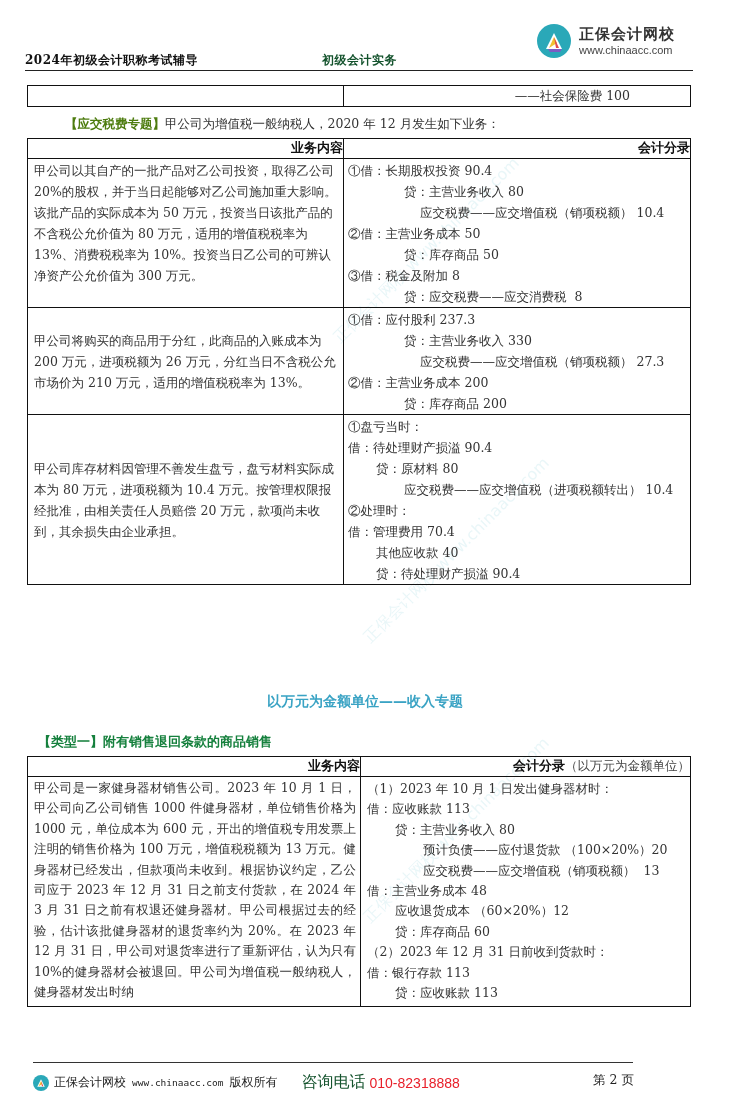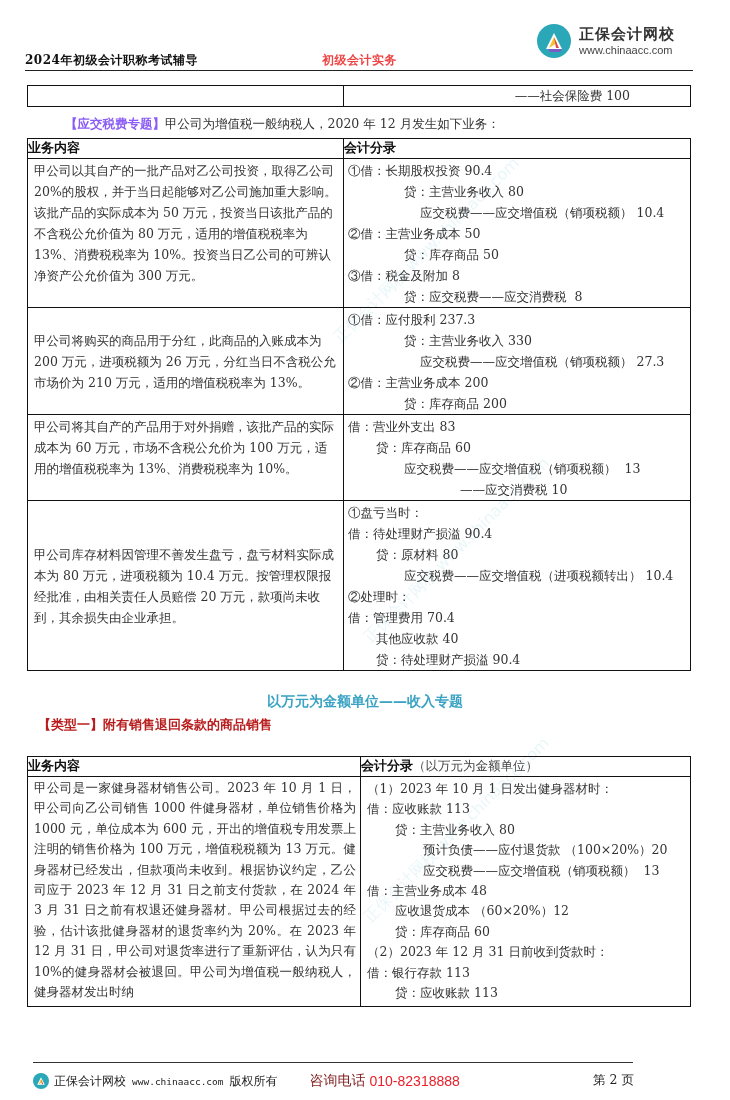--- a/index.html
+++ b/index.html
@@ -1,63 +1,63 @@
 <!DOCTYPE html>
 <html><head>
 <meta charset="utf-8">
 <style>
   * { box-sizing: border-box; margin: 0; padding: 0; }
   html, body { width: 730px; height: 1100px; background: #ffffff; overflow: hidden; }
   body { position: relative; font-family: "DejaVu Serif", "Liberation Serif", serif; color: #333; }
 
   .header-left { position: absolute; left: 25px; top: 52px; font-size: 12px; font-weight: bold; color: #111; font-family: "DejaVu Serif", serif; letter-spacing: 0.5px; }
-  .header-mid { position: absolute; left: 322px; top: 52px; font-size: 12px; font-weight: bold; color: #ef4444; font-family: "DejaVu Serif", serif; letter-spacing: 0.5px; }
+  .header-mid { position: absolute; left: 322px; top: 52px; font-size: 12px; font-weight: bold; color: #14532d; font-family: "DejaVu Serif", serif; letter-spacing: 0.5px; }
   .header-rule { position: absolute; left: 25px; top: 70px; width: 668px; height: 1px; background: #222; }
 
   .logo { position: absolute; left: 537px; top: 24px; display: flex; align-items: center; }
   .logo-circle { width: 34px; height: 34px; border-radius: 50%; background: #2aa8b8; position: relative; overflow: hidden; }
   .logo-circle svg { position: absolute; left: 0; top: 0; }
   .logo-text { margin-left: 8px; }
   .logo-cn { font-family: "DejaVu Sans", sans-serif; font-size: 15px; font-weight: bold; color: #333; line-height: 18px; letter-spacing: 1px; }
   .logo-url { font-family: "Liberation Sans", sans-serif; font-size: 11px; color: #444; line-height: 14px; }
 
   table { border-collapse: collapse; position: absolute; font-size: 12.5px; color: #333; }
   td, th { border: 1.5px solid #111; vertical-align: top; }
-  th { font-family: "DejaVu Sans", sans-serif; font-weight: bold; font-size: 13px; color: #111; text-align: left; height: 20px; line-height: 18px; }
+  th { font-family: "DejaVu Sans", sans-serif; font-weight: bold; font-size: 13px; color: #111; text-align: right; height: 20px; line-height: 18px; }
 
   .t0 { left: 27px; top: 85px; width: 664px; }
   .t0 td { height: 21px; line-height: 20px; }
 
   .intro1 { position: absolute; left: 65px; top: 116px; font-size: 12.5px; color: #333; }
-  .intro1 b { font-family: Liberation Serif, serif; color: #8b5cf6; }
+  .intro1 b { font-family: Liberation Serif, serif; color: #4d7c0f; }
 
   .t1 { left: 27px; top: 138px; width: 664px; }
   .t1 td.l { width: 316px; padding: 1px 6px 0 6px; line-height: 21px; }
   .t1 td.r { padding: 1px 0 0 4px; line-height: 21px; }
 
   .line { white-space: pre; display: block; }
   .ind1 { padding-left: 28px; }
   .ind2 { padding-left: 56px; }
   .ind3 { padding-left: 112px; }
 
   .section-title { position: absolute; left: 0; width: 730px; top: 693px; text-align: center; font-family: "DejaVu Sans", sans-serif; font-size: 14px; font-weight: bold; color: #3aa3c4; }
-  .type-title { position: absolute; left: 38px; top: 716px; font-family: "DejaVu Sans", sans-serif; font-size: 13px; font-weight: bold; color: #b91c1c; }
+  .type-title { position: absolute; left: 38px; top: 733px; font-family: "DejaVu Sans", sans-serif; font-size: 13px; font-weight: bold; color: #15803d; }
 
   .t2 { left: 27px; top: 756px; width: 664px; }
   .t2 td.l { width: 333px; padding: 1px 4px 0 6px; line-height: 20.4px; }
   .t2 td.r { padding: 2px 0 0 6px; line-height: 20.4px; }
   .t2 th .light { font-weight: normal; font-family: "DejaVu Serif", serif; color: #444; font-size: 12.5px; }
 
   .footer-rule { position: absolute; left: 33px; top: 1062px; width: 600px; height: 1px; background: #333; }
   .footer { position: absolute; left: 33px; top: 1072px; display: flex; align-items: center; font-size: 12px; width: 630px; }
   .f-logo { width: 16px; height: 16px; border-radius: 50%; background: #2aa8b8; margin-right: 5px; position: relative; overflow: hidden; }
   .f-name { font-family: "DejaVu Sans", sans-serif; color: #222; font-size: 12px; margin-right: 6px; }
   .f-url { font-family: "DejaVu Sans Mono", monospace; font-size: 9.5px; color: #222; margin-right: 6px; }
-  .f-copy { font-family: "DejaVu Sans", sans-serif; font-size: 12px; color: #222; margin-right: 32px; }
-  .f-phone-label { font-family: "DejaVu Sans", sans-serif; font-size: 14px; color: #7f1d1d; margin-right: 4px; }
+  .f-copy { font-family: "DejaVu Sans", sans-serif; font-size: 12px; color: #222; margin-right: 24px; }
+  .f-phone-label { font-family: "DejaVu Sans", sans-serif; font-size: 16px; color: #14532d; margin-right: 4px; }
   .f-phone { font-family: "Liberation Sans", sans-serif; font-size: 14px; color: #e8202a; }
   .f-page { position: absolute; left: 560px; top: 0; font-size: 12.5px; color: #222; }
 
   .watermark { position: absolute; font-family: "DejaVu Sans", sans-serif; font-size: 16px; color: rgba(42,168,184,0.10); transform: rotate(-45deg); pointer-events: none; }
 </style>
 </head>
 <body>
 
 <div class="watermark" style="left:300px;top:240px;">正保会计网校 www.chinaacc.com</div>
 <div class="watermark" style="left:330px;top:540px;">正保会计网校 www.chinaacc.com</div>
@@ -115,29 +115,20 @@
   <tr style="height:104px;">
     <td class="l" style="vertical-align:middle;">甲公司将购买的商品用于分红，此商品的入账成本为 200 万元，进项税额为 26 万元，分红当日不含税公允市场价为 210 万元，适用的增值税税率为 13%。</td>
     <td class="r">
       <span class="line">①借：应付股利 237.3</span>
       <span class="line ind2">贷：主营业务收入 330</span>
       <span class="line" style="padding-left:72px;">应交税费——应交增值税（销项税额） 27.3</span>
       <span class="line">②借：主营业务成本 200</span>
       <span class="line ind2">贷：库存商品 200</span>
     </td>
   </tr>
-  <tr style="height:86px;">
-    <td class="l">甲公司将其自产的产品用于对外捐赠，该批产品的实际成本为 60 万元，市场不含税公允价为 100 万元，适用的增值税税率为 13%、消费税税率为 10%。</td>
-    <td class="r">
-      <span class="line">借：营业外支出 83</span>
-      <span class="line ind1">贷：库存商品 60</span>
-      <span class="line ind2">应交税费——应交增值税（销项税额）  13</span>
-      <span class="line" style="padding-left:112px;">——应交消费税 10</span>
-    </td>
-  </tr>
   <tr style="height:168px;">
     <td class="l" style="vertical-align:middle;">甲公司库存材料因管理不善发生盘亏，盘亏材料实际成本为 80 万元，进项税额为 10.4 万元。按管理权限报经批准，由相关责任人员赔偿 20 万元，款项尚未收到，其余损失由企业承担。</td>
     <td class="r">
       <span class="line">①盘亏当时：</span>
       <span class="line">借：待处理财产损溢 90.4</span>
       <span class="line ind1">贷：原材料 80</span>
       <span class="line ind2">应交税费——应交增值税（进项税额转出） 10.4</span>
       <span class="line">②处理时：</span>
       <span class="line">借：管理费用 70.4</span>
       <span class="line ind1">其他应收款 40</span>

